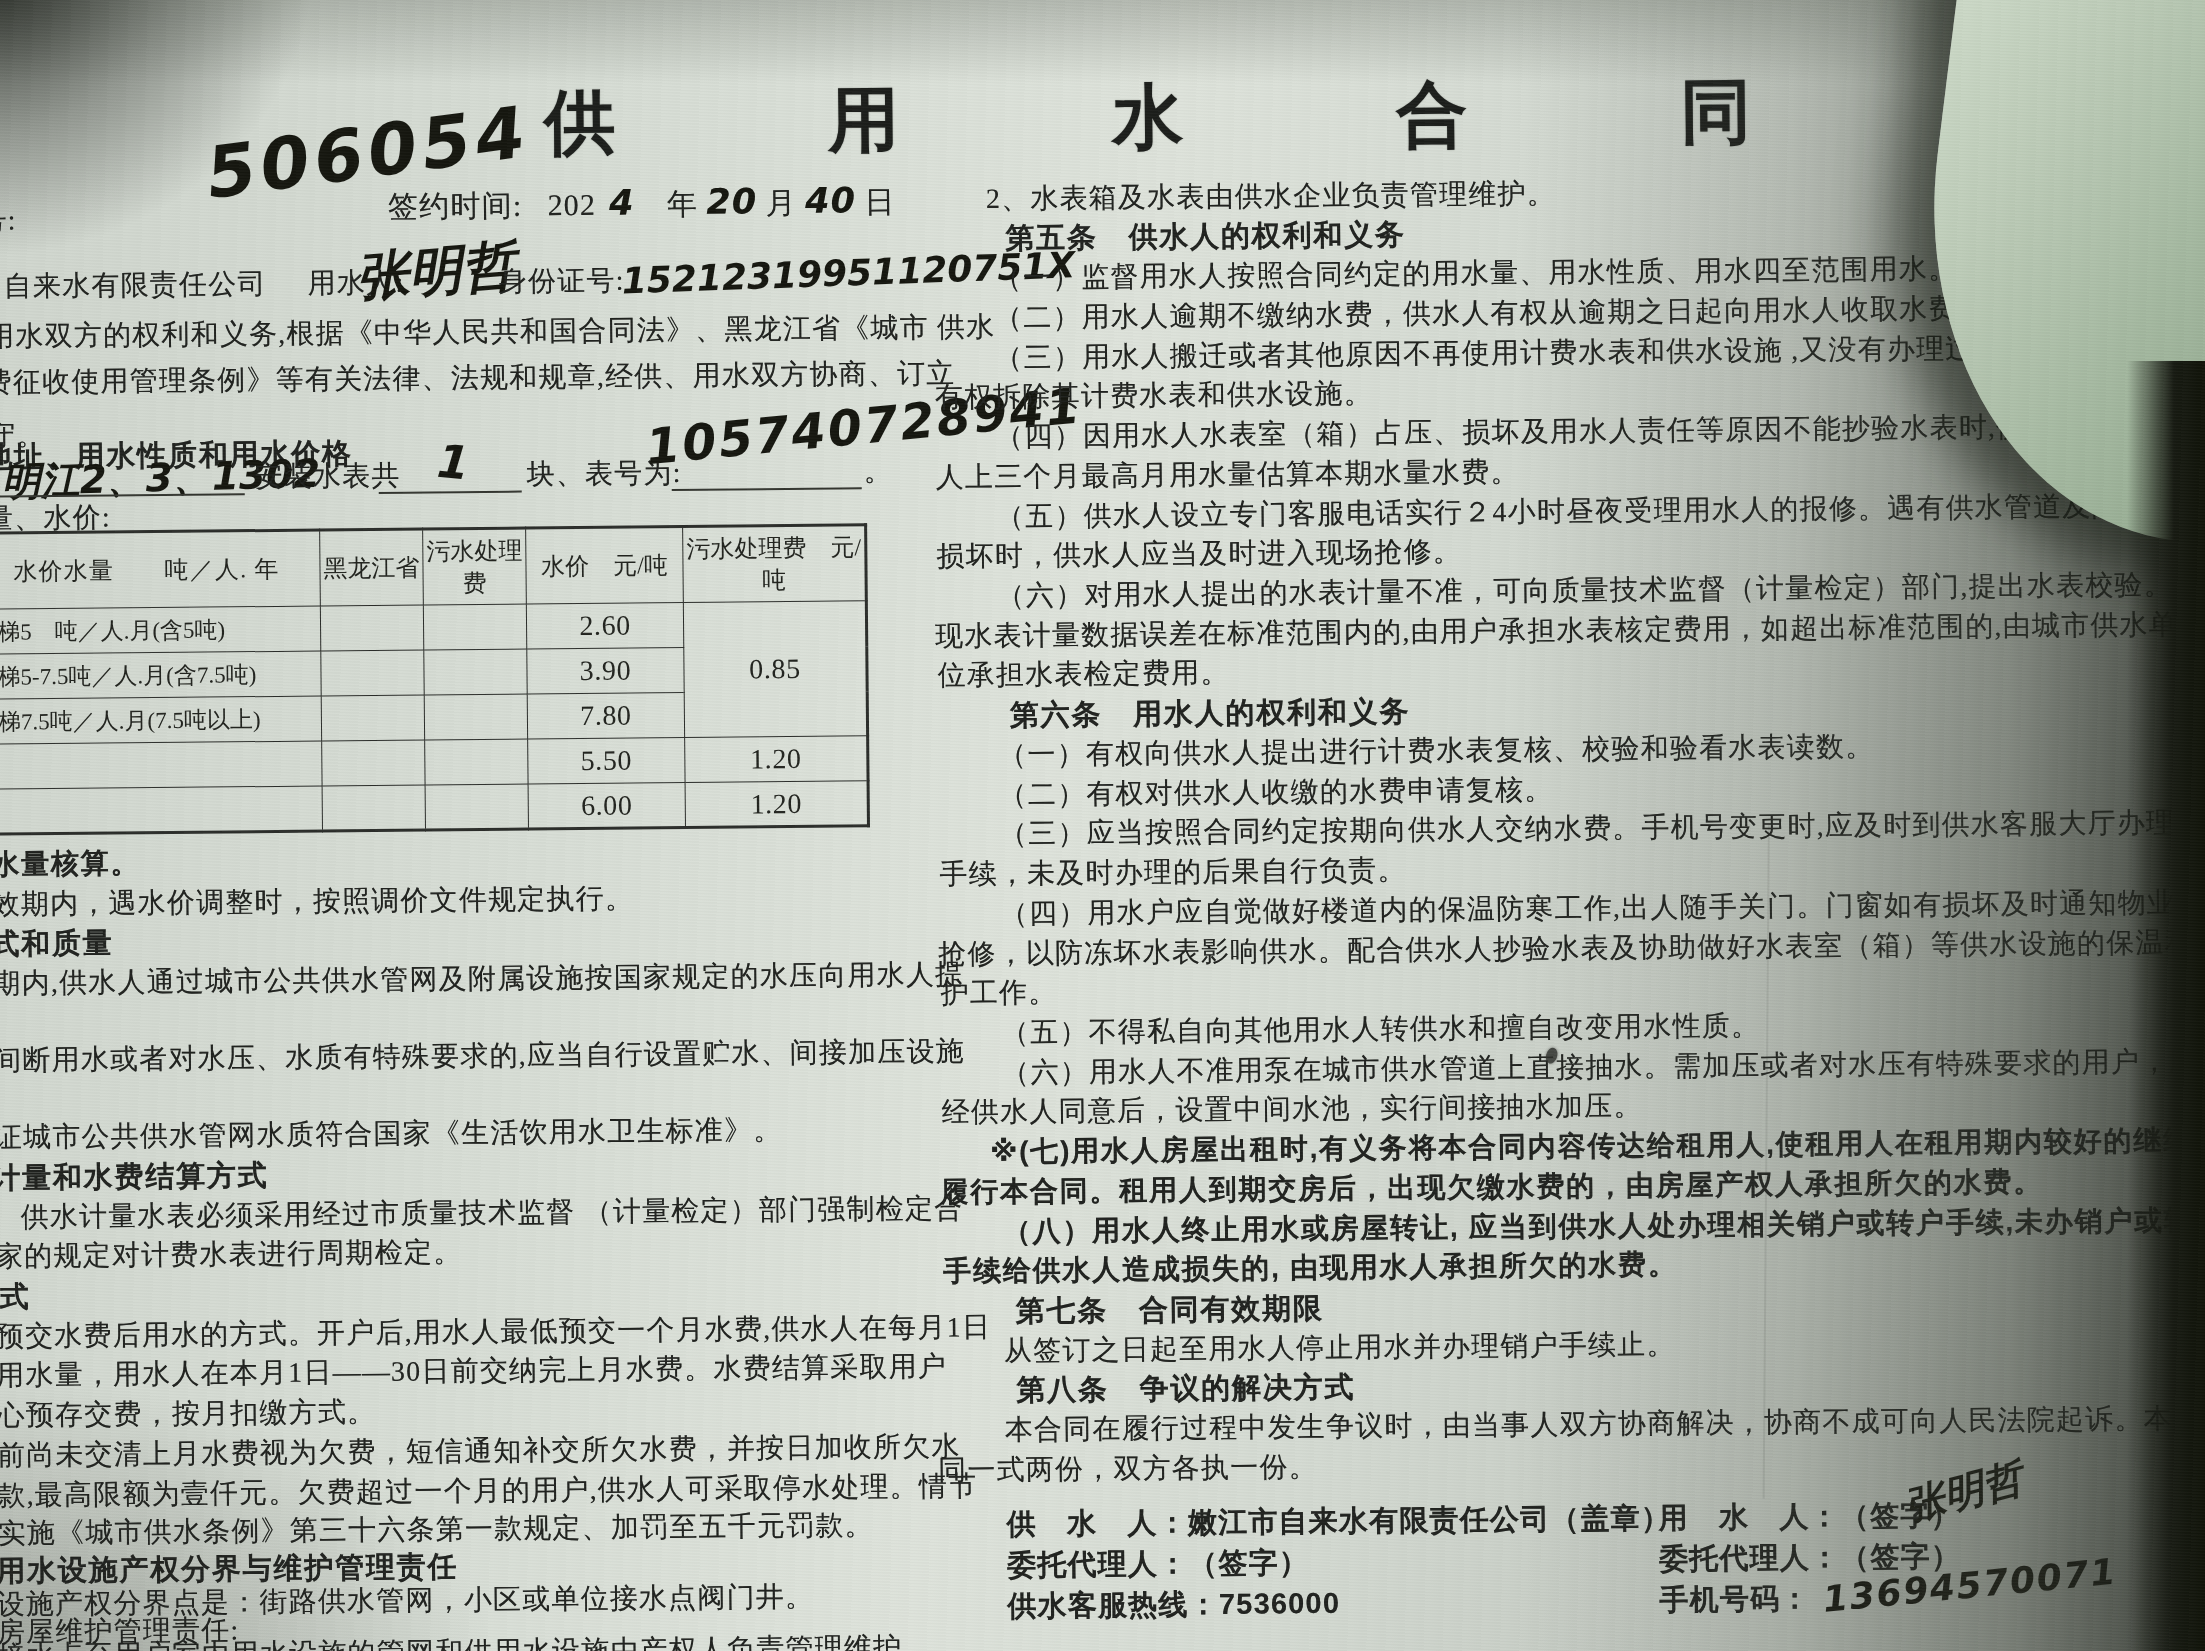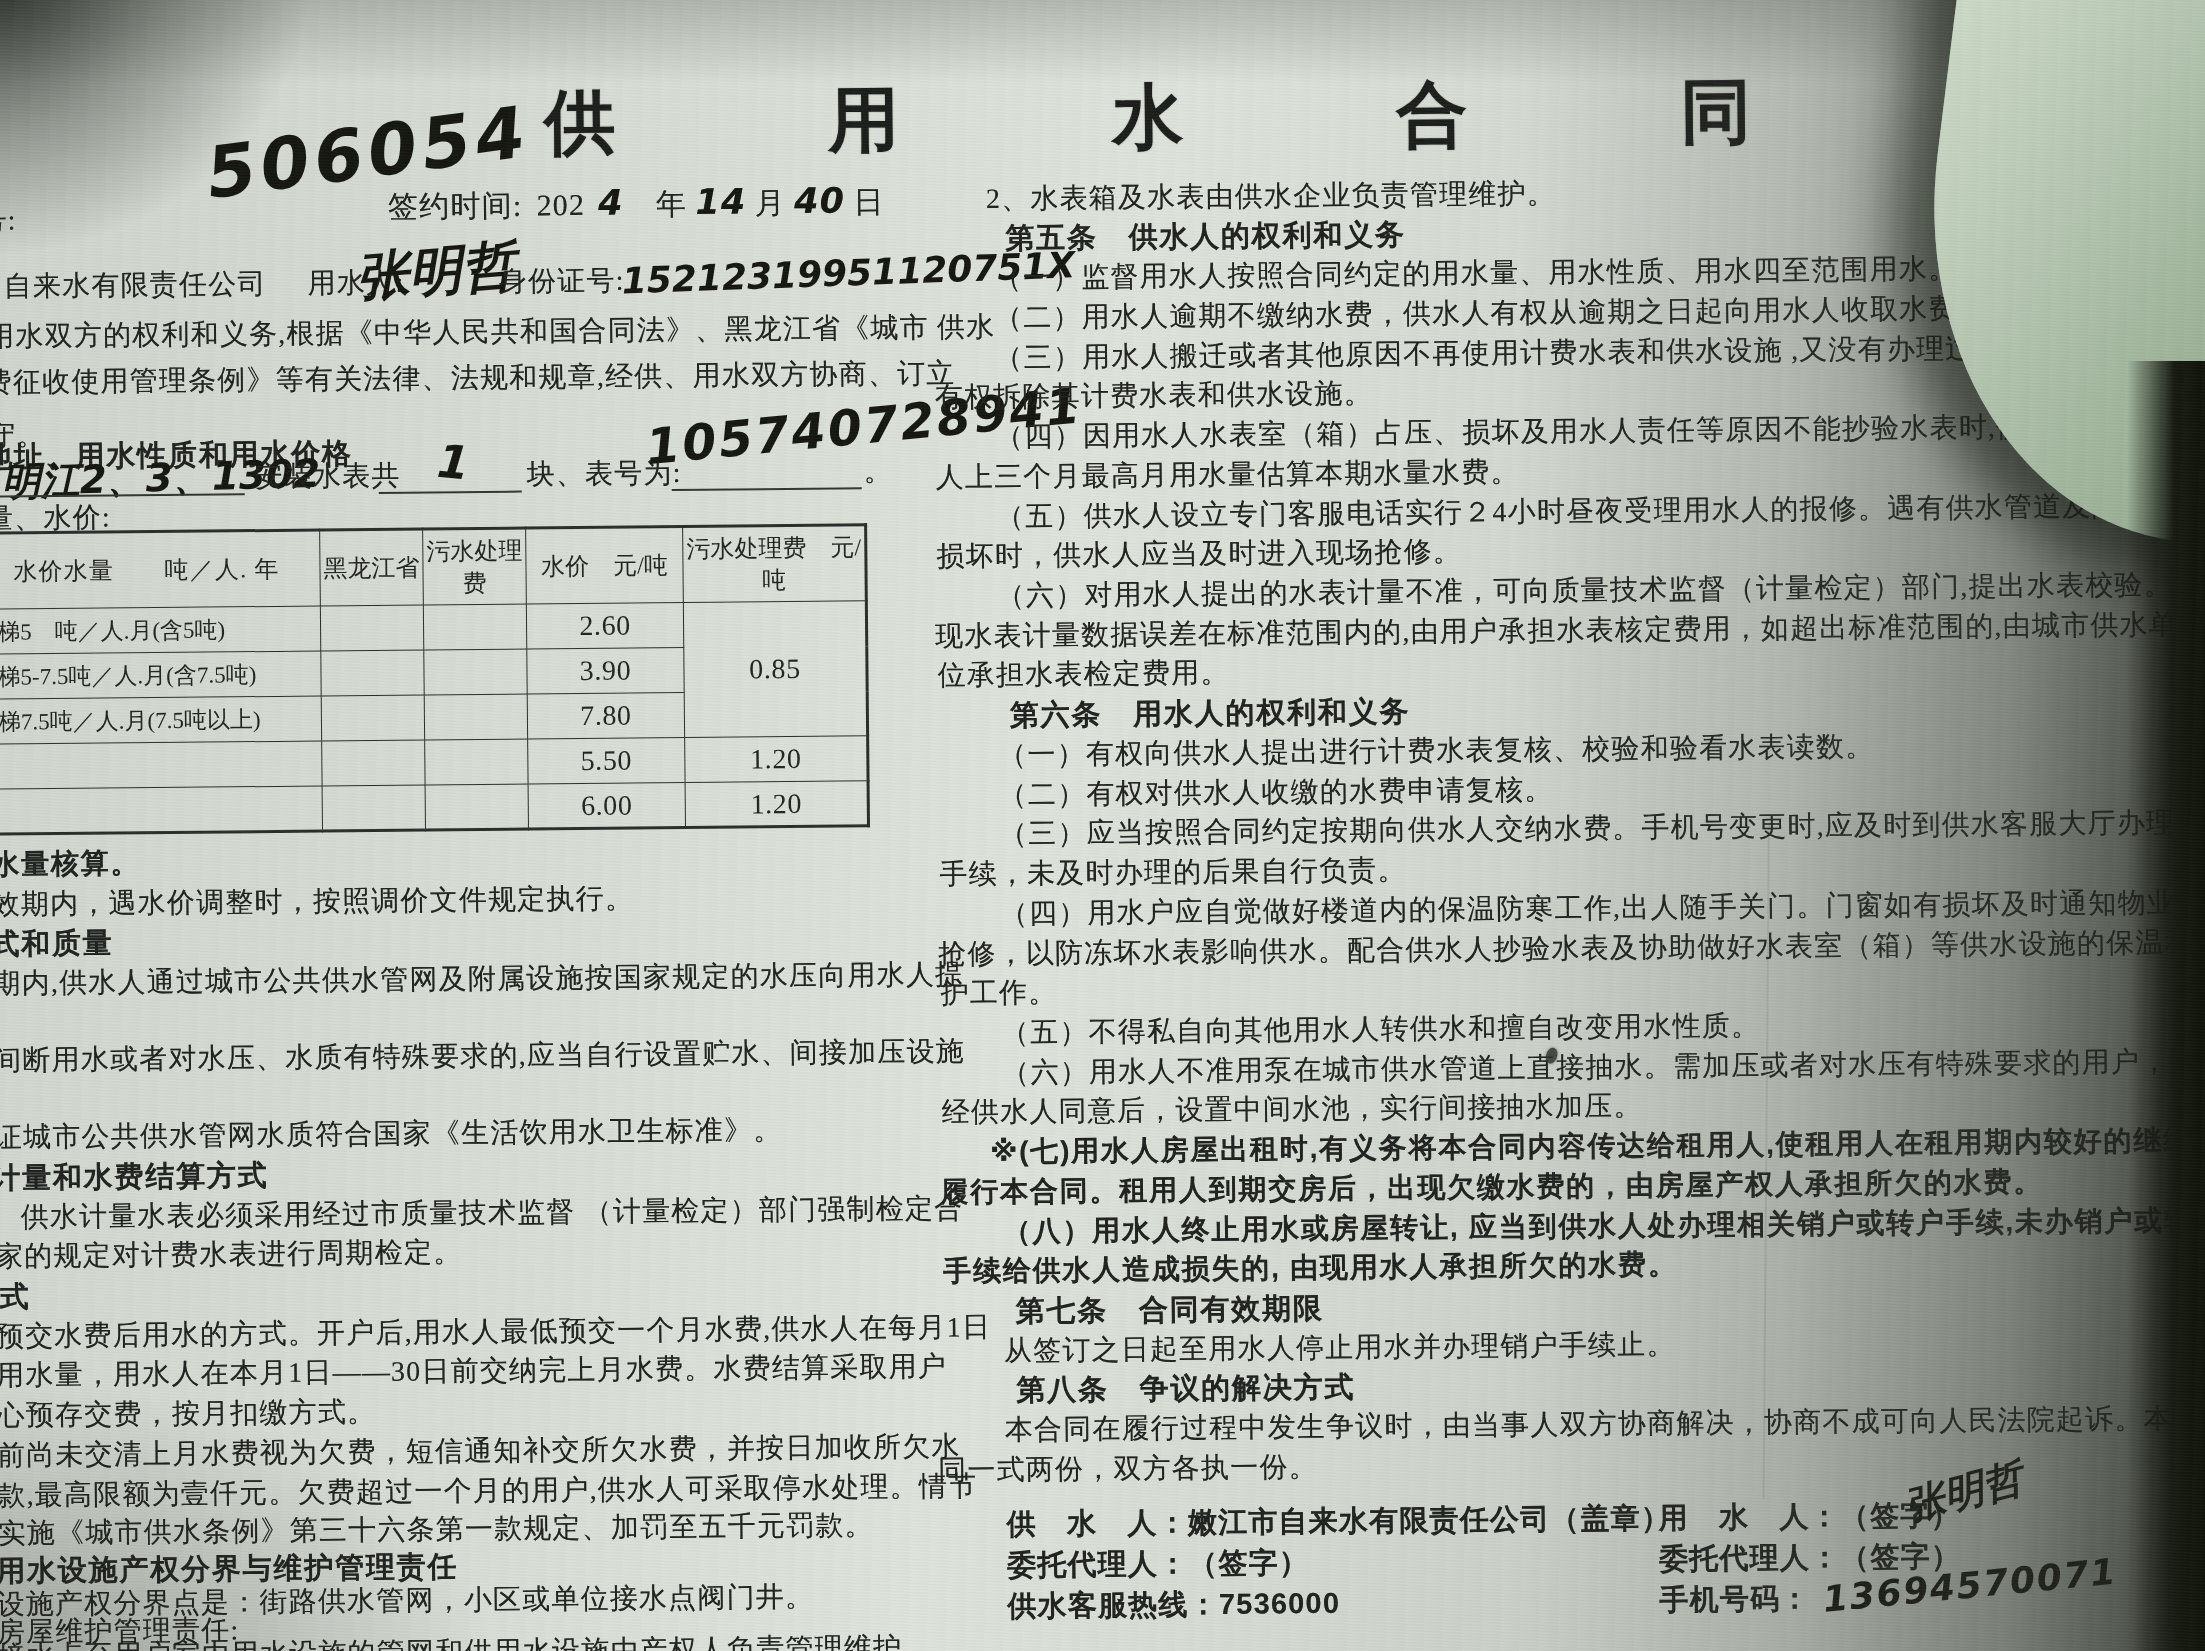--- a/index.html
+++ b/index.html
@@ -56,24 +56,24 @@
 </head>
 <body>
 
 <div class="page">
   <div class="sheet">
 
     <div class="hw docnum">506054</div>
     <div class="title">供　用　水　合　同</div>
     <div class="ln" style="top:178px;left:394px;">
       <span class="pr">签约时间:</span>
-      <span class="pr" style="margin-left:6px;">202</span>
+      <span class="pr" style="margin-left:17px;">202</span>
       <span class="hwi" style="margin-left:4.8px;">4</span>
       <span class="pr" style="margin-left:24px;">年</span>
-      <span class="hwi">14</span>
+      <span class="hwi">20</span>
       <span class="pr">月</span>
       <span class="hwi">40</span>
       <span class="pr">日</span>
     </div>
 
     <div class="ln" style="top:194px;left:-15.6px;">号:</div>
     <div class="ln" style="top:260px;left:9px;">自来水有限责任公司</div>
     <div class="ln" style="top:260px;left:313px;">用水人:</div>
     <div class="hw" style="top:230px;left:361px;font-size:53px;transform:rotate(-4deg);">张明哲</div>
     <div class="ln" style="top:260px;left:504px;">身份证号:</div>

